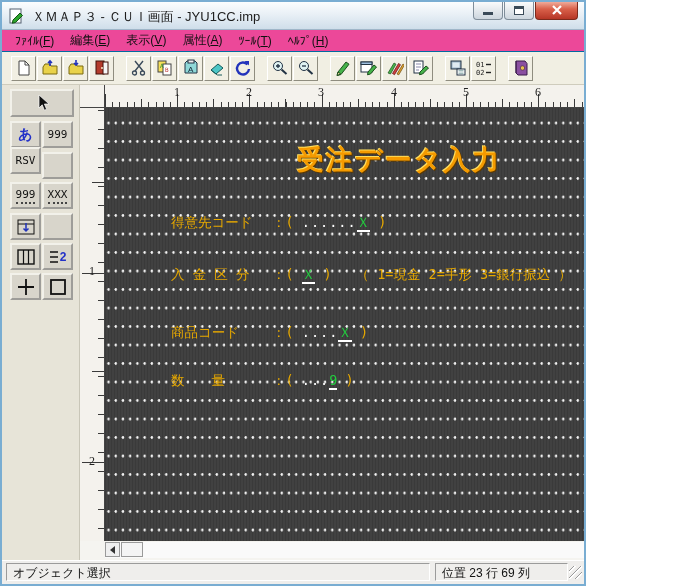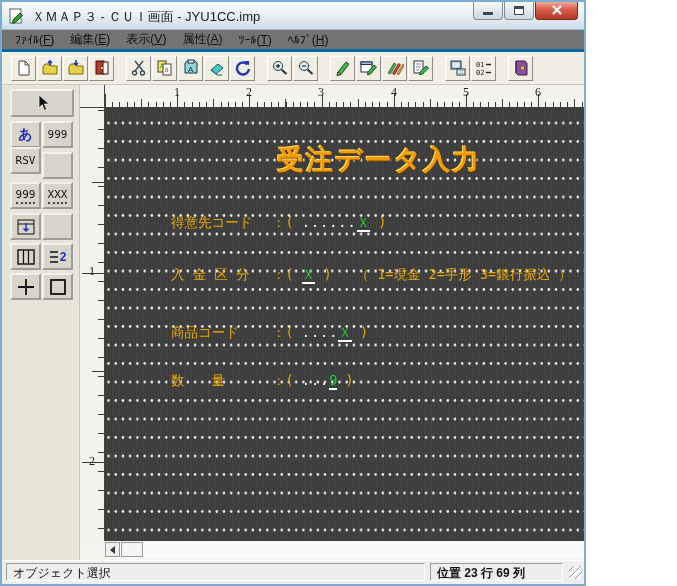--- a/index.html
+++ b/index.html
@@ -16,21 +16,21 @@
   .app-icon{position:absolute;left:7px;top:6px;width:16px;height:16px;}
   .title-text{position:absolute;left:30px;top:6px;font-size:13px;color:#1c1c1c;white-space:nowrap;}
   .win-btns{position:absolute;top:-1px;right:6px;display:flex;}
   .win-btn{width:30px;height:19px;border:1px solid #7f8d99;border-top:none;
     background:linear-gradient(#fdfdfd,#cdd6de);border-radius:0 0 4px 4px;
     display:flex;align-items:center;justify-content:center;margin-left:1px;}
   .win-btn.close{width:43px;background:linear-gradient(#f3b5a5 0%,#d9604a 45%,#b63626 100%);border-color:#7c2a1c;}
   .glyph-min{width:10px;height:3px;background:#3a4a58;margin-top:6px;}
   .glyph-max{width:10px;height:9px;border:1px solid #3a4a58;border-top:3px solid #3a4a58;background:#fff;}
   
-  .menubar{height:22px;background:#737373;border-bottom:3px solid #0369a1;
+  .menubar{height:22px;background:#ec4899;border-bottom:1px solid #0369a1;
     display:flex;align-items:center;padding-left:5px;font-size:12px;color:#111;}
   .menu-item{padding:3px 8px;white-space:nowrap;cursor:default;}
   .mkey{text-decoration:underline;}
   
   .toolbar{height:33px;background:#f1efe3;border-bottom:1px solid #cfccbd;
     display:flex;align-items:center;padding-left:9px;}
   .tgroup{display:flex;margin-right:11px;}
   .tbtn{width:25px;height:25px;margin-right:1px;background:#f1efe3;
     border:1px solid;border-color:#ffffff #8f8d7f #8f8d7f #ffffff;
     display:flex;align-items:center;justify-content:center;padding:0;}
@@ -73,21 +73,21 @@
     background-repeat:no-repeat;}
   .vruler .rnum{position:absolute;right:9px;font-family:"Liberation Serif",serif;font-size:12px;color:#222;}
   
   .canvas{position:absolute;left:103px;top:23px;width:545px;height:433px;overflow:hidden;
     background-color:#414141;
     background-image:
       radial-gradient(circle at 3.5px 15px, rgba(255,255,255,.95) 1px, transparent 1.6px),
       repeating-linear-gradient(90deg, rgba(0,0,0,.10) 0 1px, transparent 1px 3px);
     background-size:7.22px 18.5px,3px 100%;
     font-family:"DejaVu Sans Mono",monospace;}
-  .screen-title{position:absolute;left:172px;top:34px;font-size:27px;font-weight:bold;
+  .screen-title{position:absolute;left:192px;top:34px;font-size:27px;font-weight:bold;
     letter-spacing:2px;color:#f49a00;white-space:nowrap;
     text-shadow:-1px -1px 0 #ffdf5e,1px 1px 0 #5e3a00;}
   .crow{position:absolute;left:66px;font-size:13.5px;white-space:nowrap;line-height:17px;}
   .crow .name{display:inline-block;width:101px;color:#e6a800;}
   .crow .y{color:#e6a800;}
   .crow .fill{color:#ffffff;letter-spacing:1px;}
   .crow .inp{color:#22cd3e;border-bottom:2px solid #fff;}
   .crow .note{color:#e6a800;margin-left:24px;}
   
   .vscroll{position:absolute;left:648px;top:23px;width:15px;height:433px;background:#fafafa;border-left:1px solid #d8d8d8;}
@@ -98,21 +98,21 @@
   .tri.down{border-top:5px solid #333;margin-bottom:-4px;}
   .tri.left{border-right:5px solid #333;margin-left:-4px;}
   .tri.right{border-left:5px solid #333;margin-right:-4px;}
   .thumb{position:absolute;background:#f4f4f4;border:1px solid #9a9a9a;}
   
   .statusbar{height:24px;background:#efeeec;border-top:1px solid #ffffff;
     display:flex;align-items:stretch;padding:2px 16px 3px 4px;font-size:12px;color:#111;}
   .spanel{border:1px solid;border-color:#9b9b9b #ffffff #ffffff #9b9b9b;
     background:#efeeec;padding:1px 6px;white-space:nowrap;overflow:hidden;}
   .sp-mode{flex:1;margin-right:5px;}
-  .sp-pos{width:133px;margin-right:5px;font-weight:bold;}
+  .sp-pos{width:133px;}
   .sp-size{width:126px;}
   .grip{position:absolute;right:2px;bottom:5px;width:13px;height:13px;
     background:repeating-linear-gradient(135deg,transparent 0 3px,#9a9a9a 3px 4px,#fff 4px 5px);}
 </style>
 </head>
 <body>
 
 <div class="window">
 
   <div class="titlebar">

